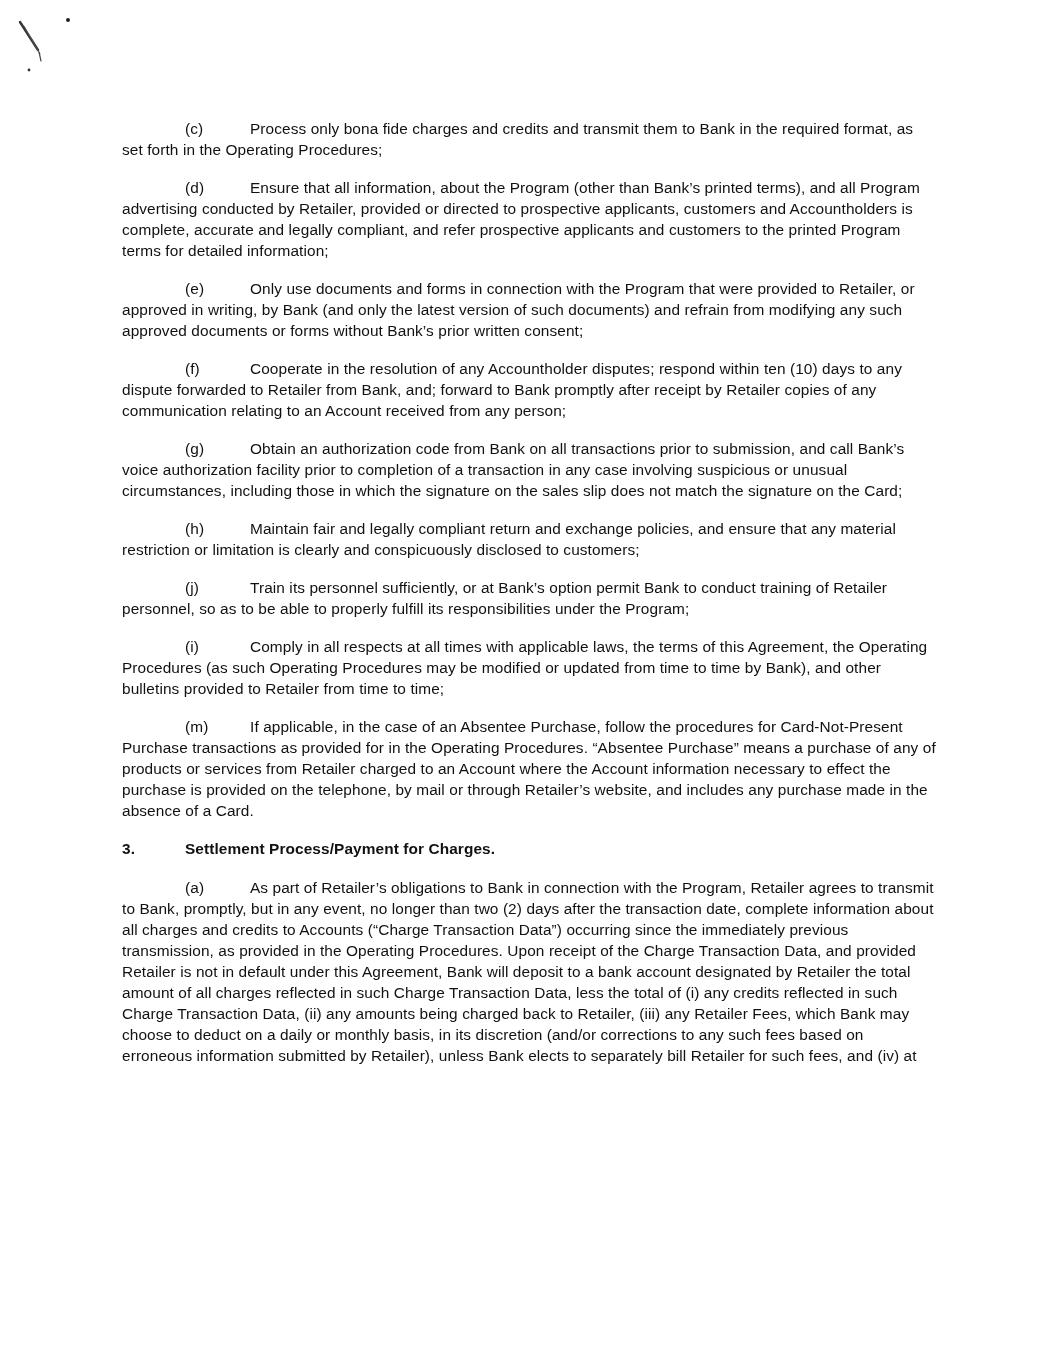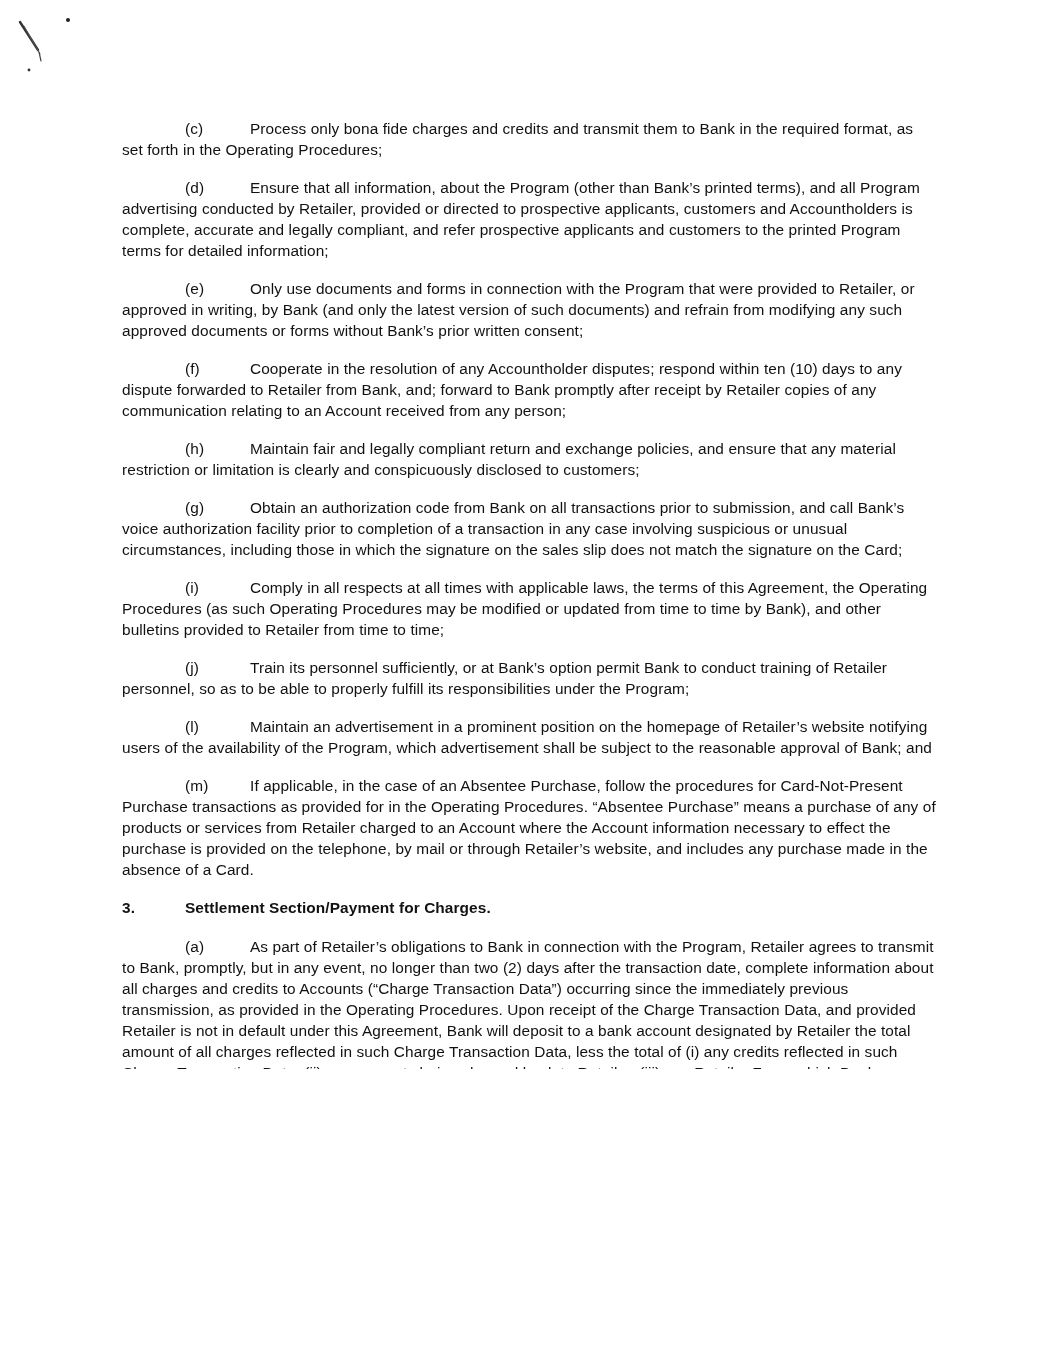--- a/index.html
+++ b/index.html
@@ -82,27 +82,26 @@
     <path d="M12 14 L28 42" stroke="#555" stroke-width="1" fill="none" stroke-linecap="round"></path>
     <path d="M27 40 L29 49" stroke="#444" stroke-width="1.2" fill="none" stroke-linecap="round"></path>
     <circle cx="17" cy="58" r="1.4" fill="#333"></circle>
   </svg>
 
   <div class="content">
       <p class="para"><span class="label">(c)</span><span>Process only bona fide charges and credits and transmit them to Bank in the required format, as set forth in the Operating Procedures;</span></p>
       <p class="para"><span class="label">(d)</span><span>Ensure that all information, about the Program (other than Bank’s printed terms), and all Program advertising conducted by Retailer, provided or directed to prospective applicants, customers and Accountholders is complete, accurate and legally compliant, and refer prospective applicants and customers to the printed Program terms for detailed information;</span></p>
       <p class="para"><span class="label">(e)</span><span>Only use documents and forms in connection with the Program that were provided to Retailer, or approved in writing, by Bank (and only the latest version of such documents) and refrain from modifying any such approved documents or forms without Bank’s prior written consent;</span></p>
       <p class="para"><span class="label">(f)</span><span>Cooperate in the resolution of any Accountholder disputes; respond within ten (10) days to any dispute forwarded to Retailer from Bank, and; forward to Bank promptly after receipt by Retailer copies of any communication relating to an Account received from any person;</span></p>
+      <p class="para"><span class="label">(g)</span><span>Obtain an authorization code from Bank on all transactions prior to submission, and call Bank’s voice authorization facility prior to completion of a transaction in any case involving suspicious or unusual circumstances, including those in which the signature on the sales slip does not match the signature on the Card;</span></p>
       <p class="para"><span class="label">(h)</span><span>Maintain fair and legally compliant return and exchange policies, and ensure that any material restriction or limitation is clearly and conspicuously disclosed to customers;</span></p>
-      <p class="para"><span class="label">(g)</span><span>Obtain an authorization code from Bank on all transactions prior to submission, and call Bank’s voice authorization facility prior to completion of a transaction in any case involving suspicious or unusual circumstances, including those in which the signature on the sales slip does not match the signature on the Card;</span></p>
+      <p class="para"><span class="label">(j)</span><span>Train its personnel sufficiently, or at Bank’s option permit Bank to conduct training of Retailer personnel, so as to be able to properly fulfill its responsibilities under the Program;</span></p>
       <p class="para"><span class="label">(i)</span><span>Comply in all respects at all times with applicable laws, the terms of this Agreement, the Operating Procedures (as such Operating Procedures may be modified or updated from time to time by Bank), and other bulletins provided to Retailer from time to time;</span></p>
-      <p class="para"><span class="label">(j)</span><span>Train its personnel sufficiently, or at Bank’s option permit Bank to conduct training of Retailer personnel, so as to be able to properly fulfill its responsibilities under the Program;</span></p>
-      <p class="para"><span class="label">(l)</span><span>Maintain an advertisement in a prominent position on the homepage of Retailer’s website notifying users of the availability of the Program, which advertisement shall be subject to the reasonable approval of Bank; and</span></p>
       <p class="para"><span class="label">(m)</span><span>If applicable, in the case of an Absentee Purchase, follow the procedures for Card-Not-Present Purchase transactions as provided for in the Operating Procedures. “</span><span class="u">Absentee Purchase</span><span>” means a purchase of any of products or services from Retailer charged to an Account where the Account information necessary to effect the purchase is provided on the telephone, by mail or through Retailer’s website, and includes any purchase made in the absence of a Card.</span></p>
-      <p class="para heading"><span class="label">3.</span><span>Settlement Section/Payment for Charges.</span></p>
+      <p class="para heading"><span class="label">3.</span><span>Settlement Process/Payment for Charges.</span></p>
       <p class="para"><span class="label">(a)</span><span>As part of Retailer’s obligations to Bank in connection with the Program, Retailer agrees to transmit to Bank, promptly, but in any event, no longer than two (2) days after the transaction date, complete information about all charges and credits to Accounts (“</span><span class="u">Charge Transaction Data</span><span>”) occurring since the immediately previous transmission, as provided in the Operating Procedures. Upon receipt of the Charge Transaction Data, and provided Retailer is not in default under this Agreement, Bank will deposit to a bank account designated by Retailer the total amount of all charges reflected in such Charge Transaction Data, less the total of (i) any credits reflected in such Charge Transaction Data, (ii) any amounts being charged back to Retailer, (iii) any Retailer Fees, which Bank may choose to deduct on a daily or monthly basis, in its discretion (and/or corrections to any such fees based on erroneous information submitted by Retailer), unless Bank elects to separately bill Retailer for such fees, and (iv) at</span></p>
     </div>
 
   <div class="page-number">2</div>
 
   <div class="footer-ref">DWT 2063665v9 0065505-000013</div>
 
 </div>
 
 </body></html>

